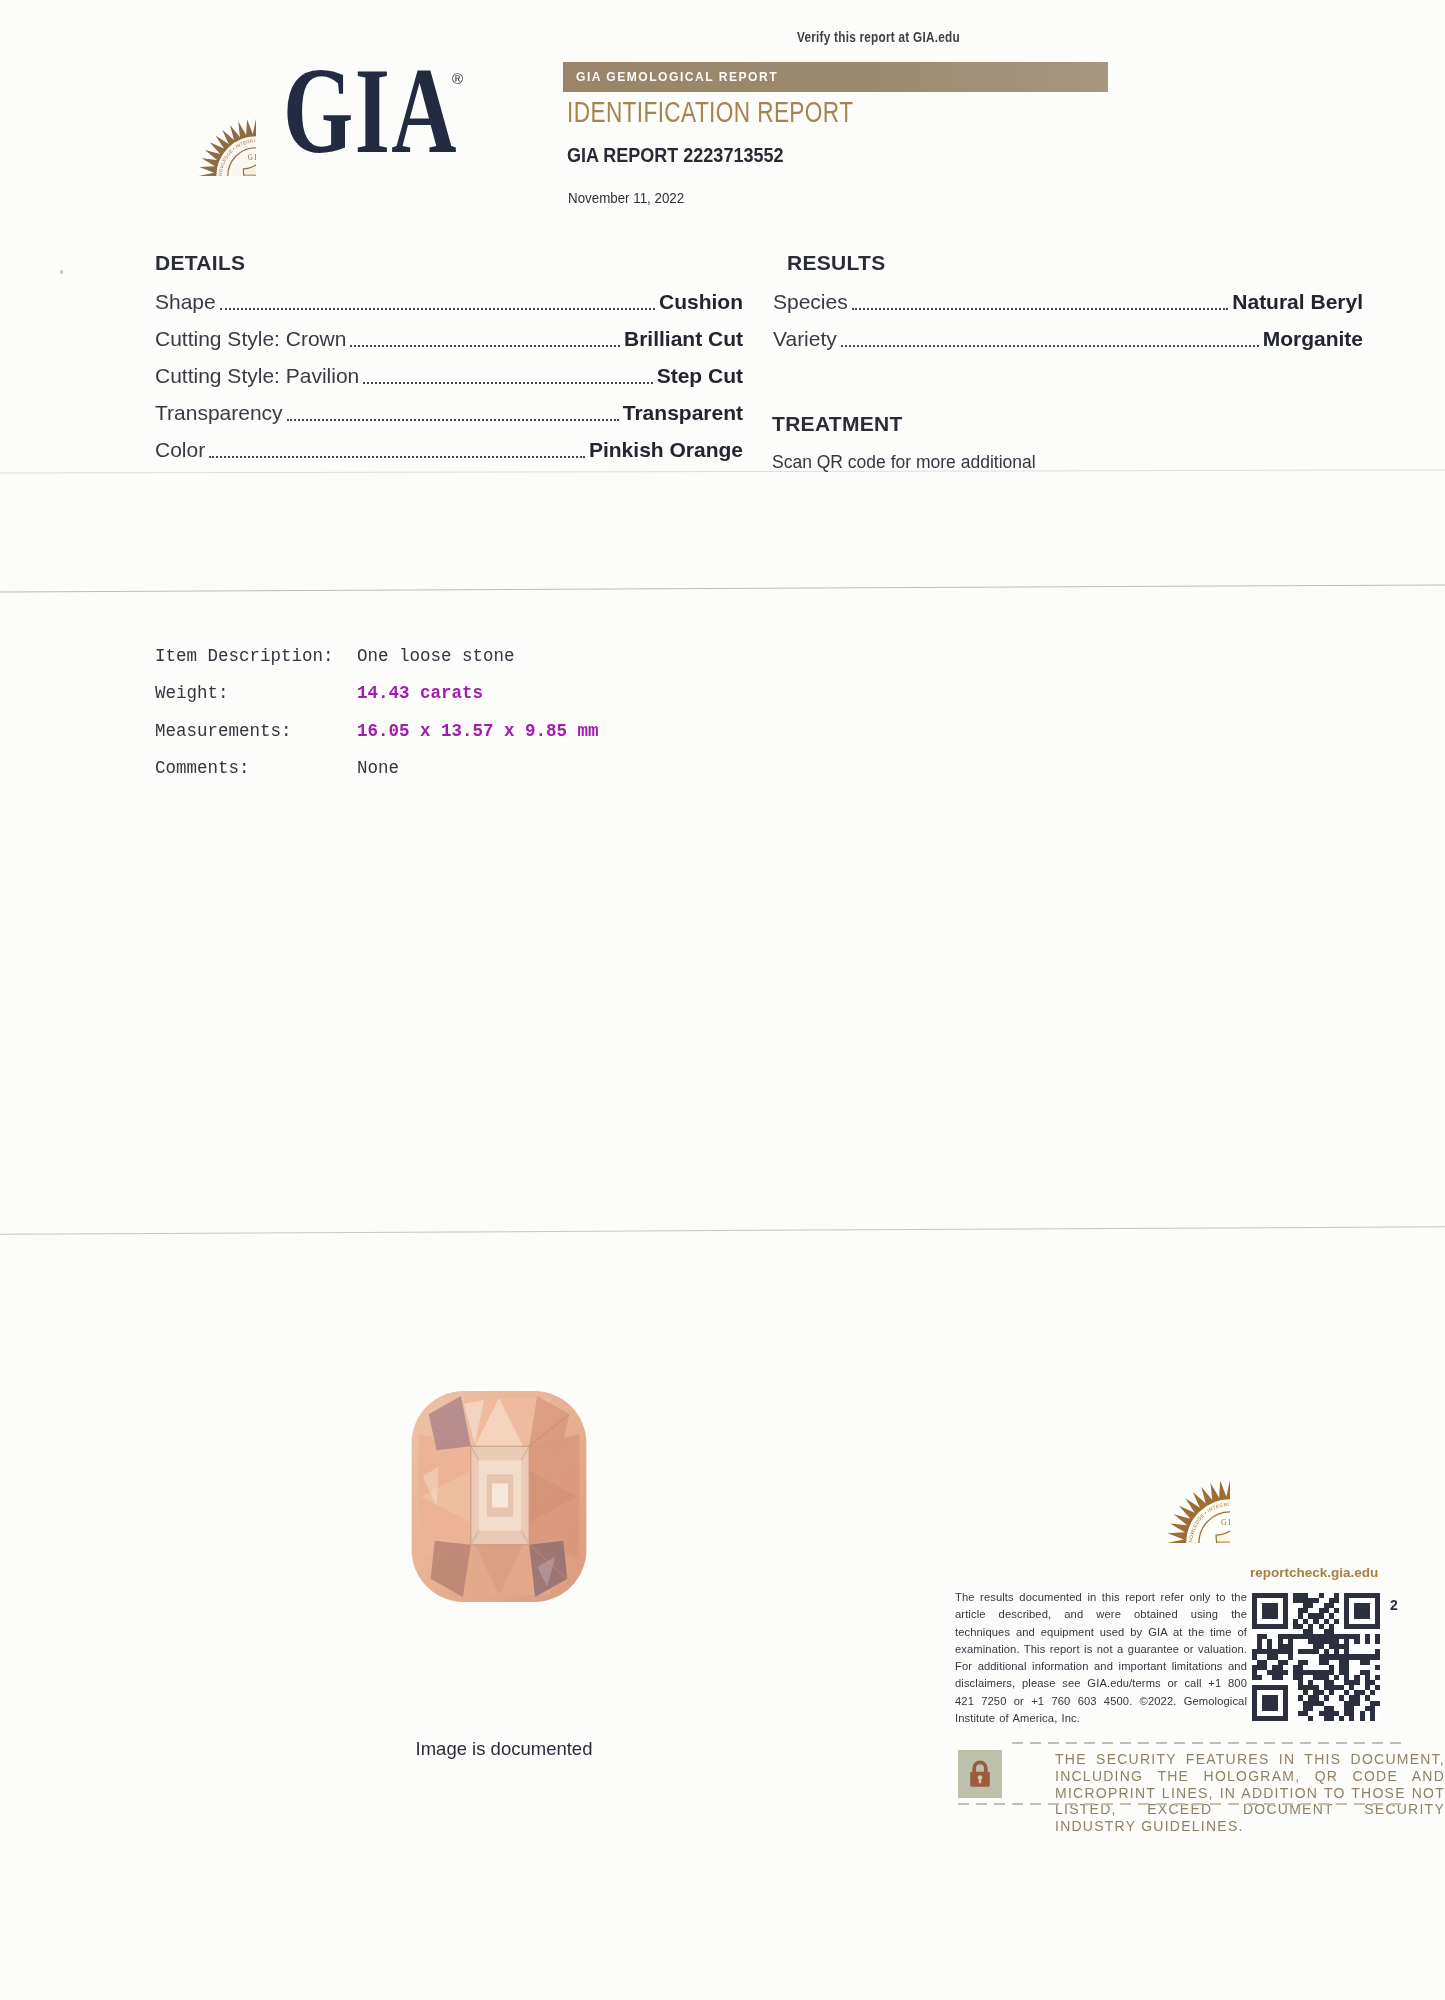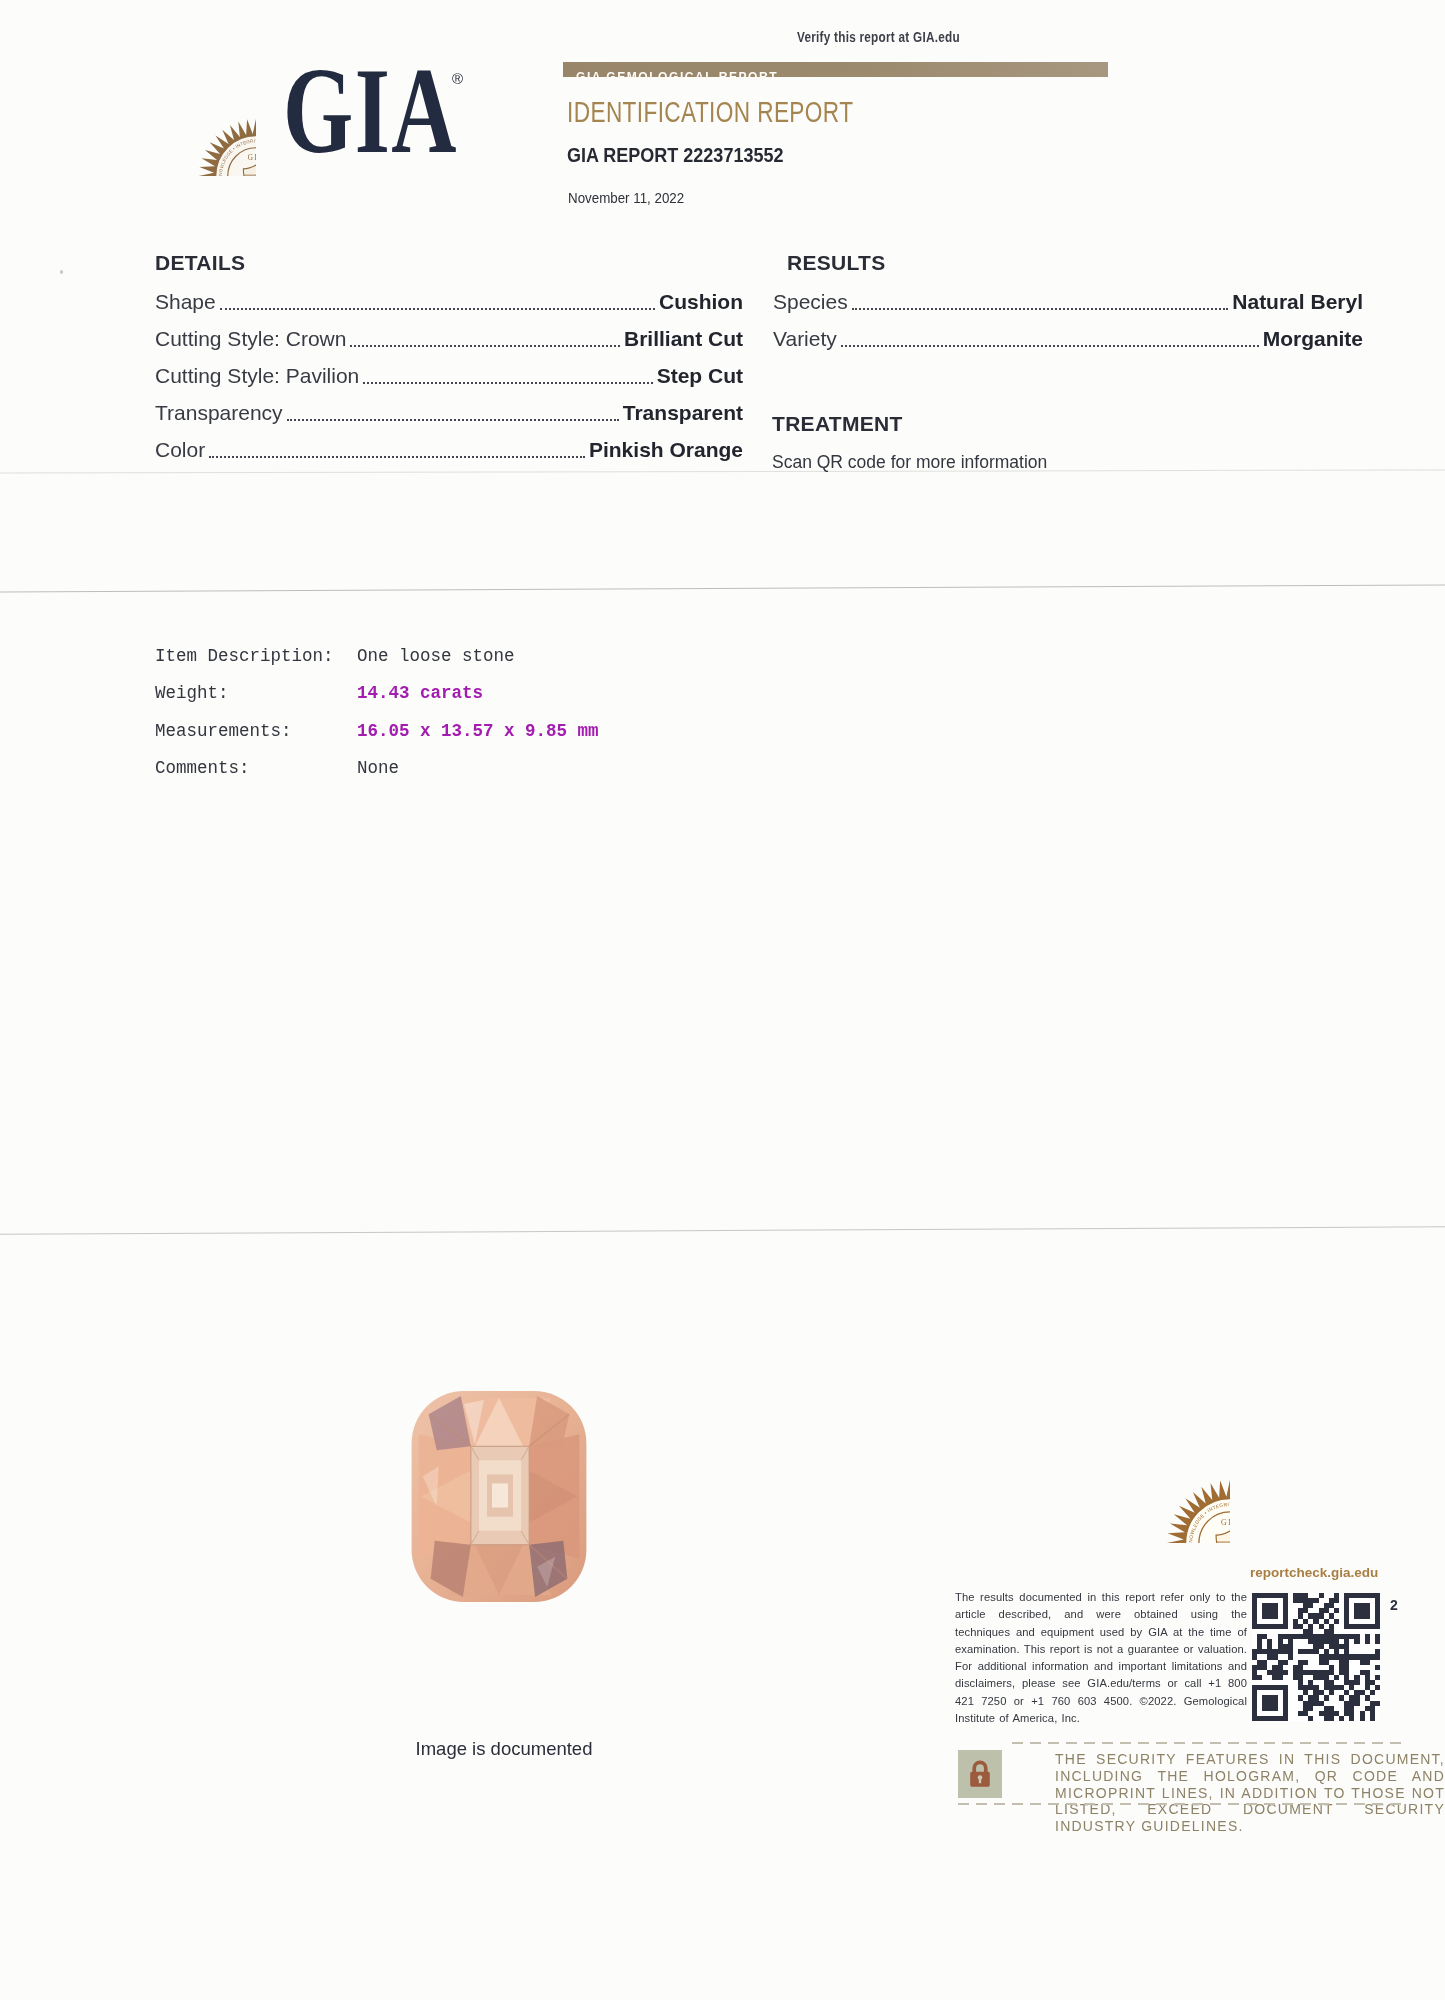--- a/index.html
+++ b/index.html
@@ -10,21 +10,21 @@
   .abs { position:absolute; }
 
   
   .verify { left:797px; top:29px; font-size:14px; font-weight:bold; color:#3c3f48;
             transform:scaleX(0.84); transform-origin:left top; letter-spacing:.3px; white-space:nowrap; }
   .seal-top { left:138px; top:58px; width:118px; height:118px; }
   .wordmark { left:283px; top:50px; font-family:"Liberation Serif", serif; font-weight:bold;
               font-size:122px; line-height:1; color:#232b40; letter-spacing:2px;
               transform:scaleX(0.74); transform-origin:left top; }
   .regmark { left:452px; top:70px; font-size:15px; color:#2a2d38; }
-  .banner { left:563px; top:62px; width:545px; height:15px;
+  .banner { left:563px; top:62px; width:545px; height:30px;
             background:linear-gradient(90deg,#99866a 0%, #9c8a6e 55%, #a79780 100%); }
   .banner span { display:inline-block; margin-left:13px; line-height:30px; font-size:13px; font-weight:bold;
                  color:#fdfcf6; letter-spacing:1.6px; transform:scaleX(0.93); transform-origin:left top; white-space:nowrap; }
   .report-type { left:567px; top:96px; font-size:29px; color:#a5854f; letter-spacing:.5px;
                  transform:scaleX(0.78); transform-origin:left top; white-space:nowrap; }
   .report-number { left:567px; top:144px; font-size:20px; font-weight:bold; color:#272a33;
                    transform:scaleX(0.9); transform-origin:left top; white-space:nowrap; }
   .report-date { left:568px; top:190px; font-size:14.5px; color:#2e313a; transform:scaleX(0.92); transform-origin:left top; }
 
   
@@ -163,21 +163,21 @@
       <span class="val">Natural Beryl</span>
     </div>
     <div class="lrow">
       <span class="lbl">Variety</span>
       <span class="dots"></span>
       <span class="val">Morganite</span>
     </div>
   </div>
 
   <div class="abs sec-head h-treatment">TREATMENT</div>
-  <div class="abs treat-note">Scan QR code for more information</div>
+  <div class="abs treat-note">Scan QR code for more additional</div>
 
   <div class="abs item-rows">
     <div class="irow">
       <span class="ilbl">Item Description:</span>
       <span class="ival">One loose stone</span>
     </div>
     <div class="irow vbold">
       <span class="ilbl">Weight:</span>
       <span class="ival">14.43 carats</span>
     </div>

